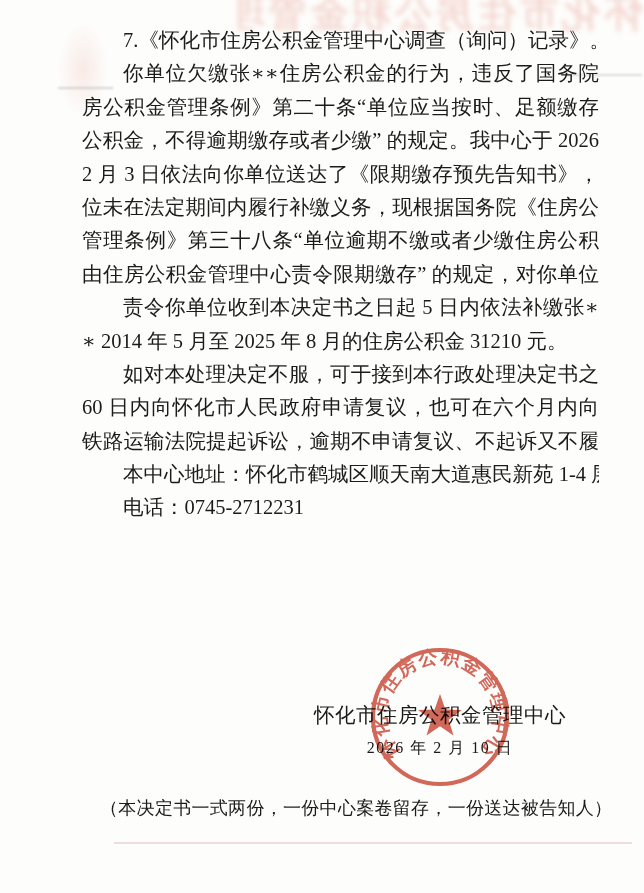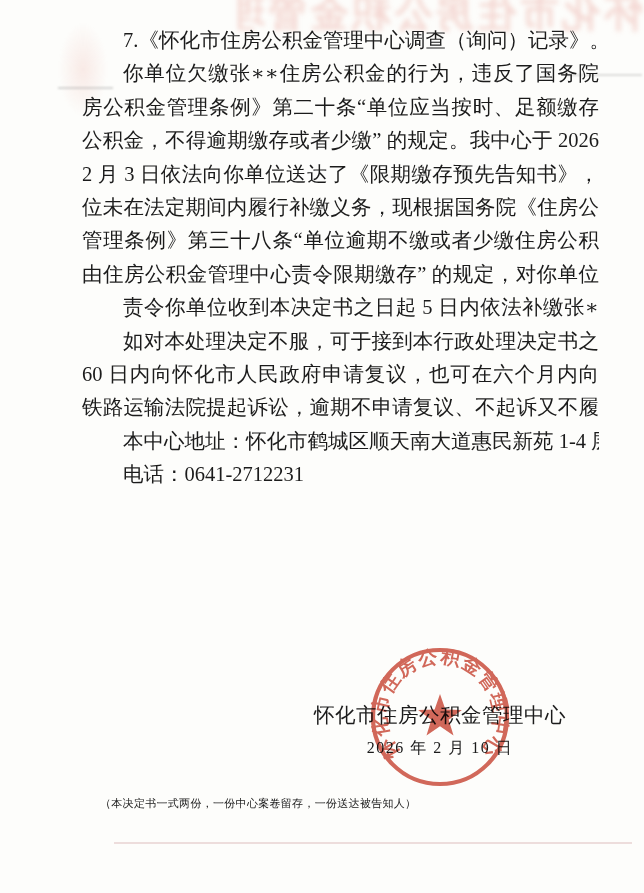--- a/index.html
+++ b/index.html
@@ -12,21 +12,21 @@
   
   .doc-lines{position:absolute;left:82px;top:24px;width:517px;}
   .ln{height:33.4px;line-height:33.4px;font-size:20.5px;white-space:nowrap;overflow:hidden;}
   .just{white-space:normal;text-align:justify;text-align-last:justify;}
   .ind{text-indent:41px;}
   
   .sig-block{position:absolute;left:270px;top:701px;width:340px;text-align:center;}
   .sig-name{font-size:20.5px;letter-spacing:.5px;}
   .sig-date{font-size:16px;margin-top:9px;letter-spacing:1.5px;}
   
-  .footnote{position:absolute;left:100px;top:796px;font-size:11px;letter-spacing:.3px;white-space:nowrap;}
+  .footnote{position:absolute;left:100px;top:796px;font-size:18px;letter-spacing:.3px;white-space:nowrap;}
   
   .seal{position:absolute;left:355px;top:632px;opacity:.8;mix-blend-mode:multiply;}
   .seal-text{letter-spacing:2px;font-weight:bold;font-family:"Liberation Serif","DejaVu Serif",serif;}
   
   .bleed{
     position:absolute;left:238px;top:-12px;width:404px;height:54px;
     font-size:38px;letter-spacing:4px;color:rgba(224,128,116,.30);
     transform:scaleX(-1);filter:blur(2.5px);white-space:nowrap;overflow:hidden;font-weight:bold;
   }
   .smudge-left{
@@ -55,25 +55,26 @@
   <div class="doc-lines">
     <div class="ln ind">7.《怀化市住房公积金管理中心调查（询问）记录》。</div>
     <div class="ln ind just">你单位欠缴张∗∗住房公积金的行为，违反了国务院《住</div>
     <div class="ln just">房公积金管理条例》第二十条“单位应当按时、足额缴存住房</div>
     <div class="ln just">公积金，不得逾期缴存或者少缴” 的规定。我中心于 2026 年</div>
     <div class="ln just">2 月 3 日依法向你单位送达了《限期缴存预先告知书》，你单</div>
     <div class="ln just">位未在法定期间内履行补缴义务，现根据国务院《住房公积金</div>
     <div class="ln just">管理条例》第三十八条“单位逾期不缴或者少缴住房公积金的，</div>
     <div class="ln just">由住房公积金管理中心责令限期缴存” 的规定，对你单位作出</div>
     <div class="ln ind just">责令你单位收到本决定书之日起 5 日内依法补缴张∗</div>
+    <div class="ln">∗ 2014 年 5 月至 2025 年 8 月的住房公积金 31210 元。</div>
     <div class="ln ind just">如对本处理决定不服，可于接到本行政处理决定书之日起</div>
     <div class="ln just">60 日内向怀化市人民政府申请复议，也可在六个月内向怀化</div>
     <div class="ln just">铁路运输法院提起诉讼，逾期不申请复议、不起诉又不履行本</div>
     <div class="ln ind">本中心地址：怀化市鹤城区顺天南大道惠民新苑 1-4 层</div>
-    <div class="ln ind">电话：0641-2712231</div>
+    <div class="ln ind">电话：0745-2712231</div>
   </div>
 
   <div class="sig-block">
     <div class="sig-name">怀化市住房公积金管理中心</div>
     <div class="sig-date">2026 年 2 月 10 日</div>
   </div>
 
   <svg class="seal" width="170" height="170" viewBox="0 0 170 170">
     <circle cx="85" cy="85" r="67" fill="none" stroke-width="4.2" stroke="#c84331"></circle>
     <polygon points="85,62 90.4,77.6 106.9,77.9 93.7,87.8 98.5,103.6 85,94.2 71.5,103.6 76.3,87.8 63.1,77.9 79.6,77.6" fill="#c84331"></polygon>

